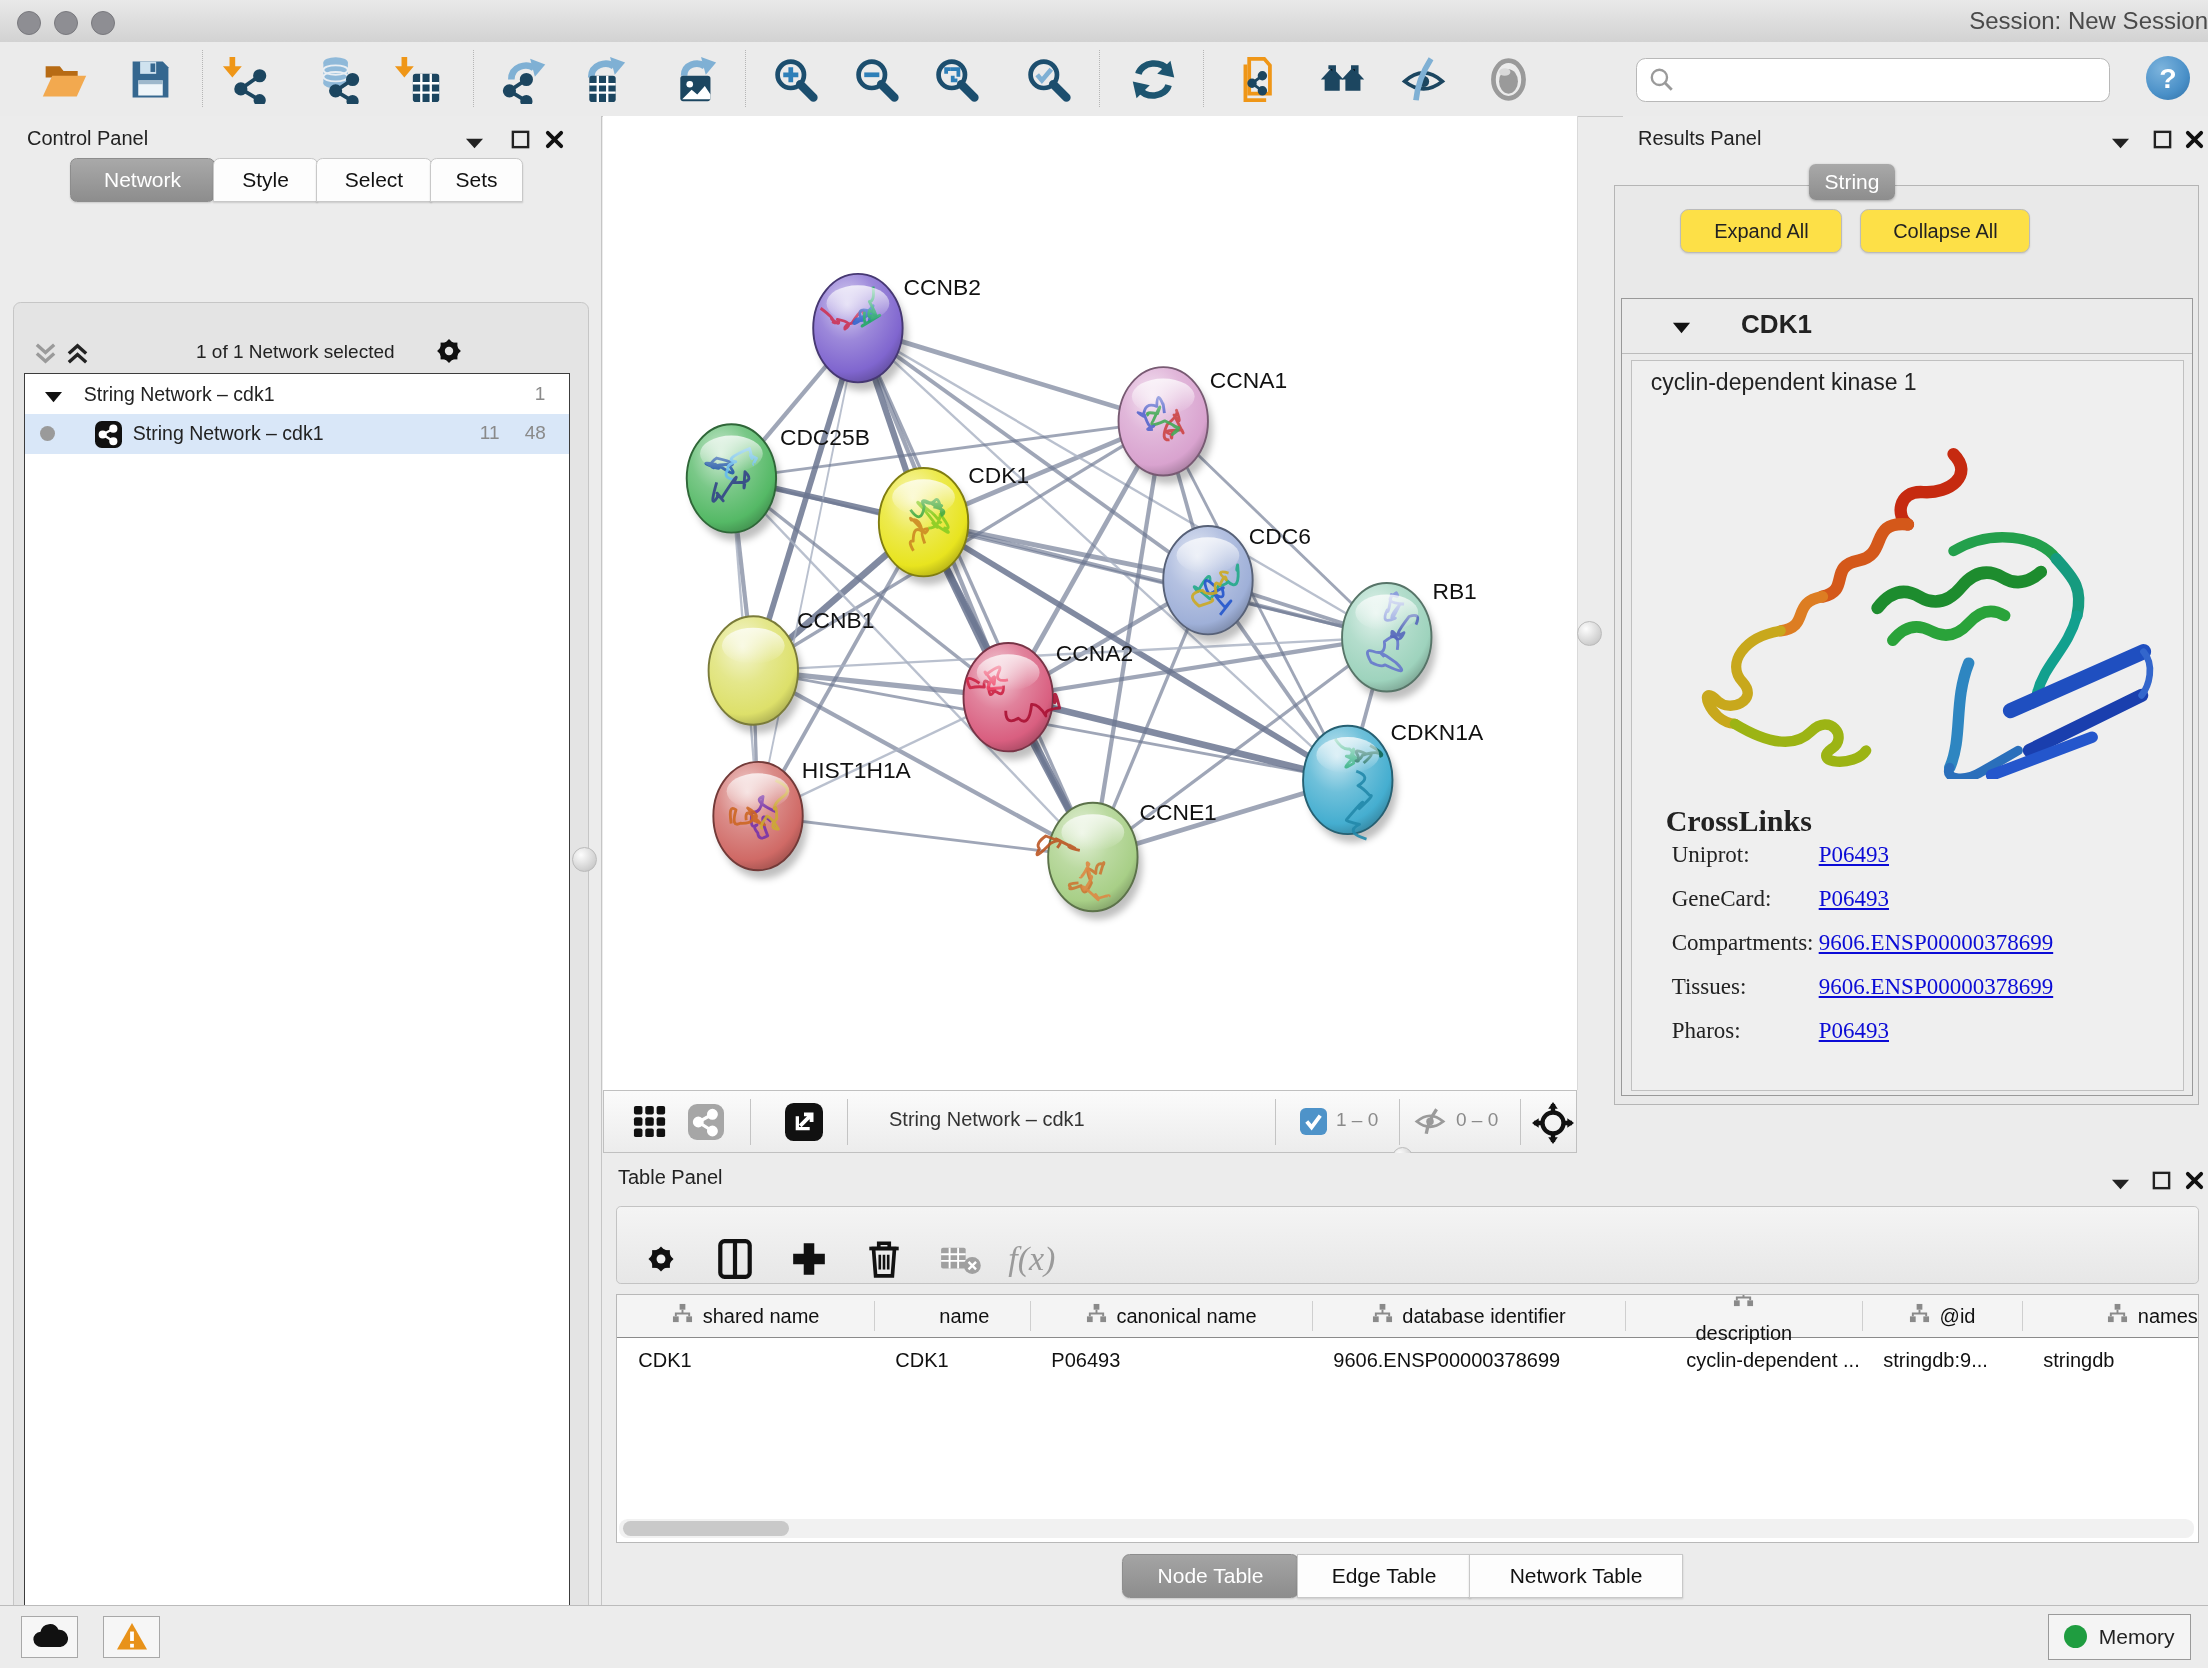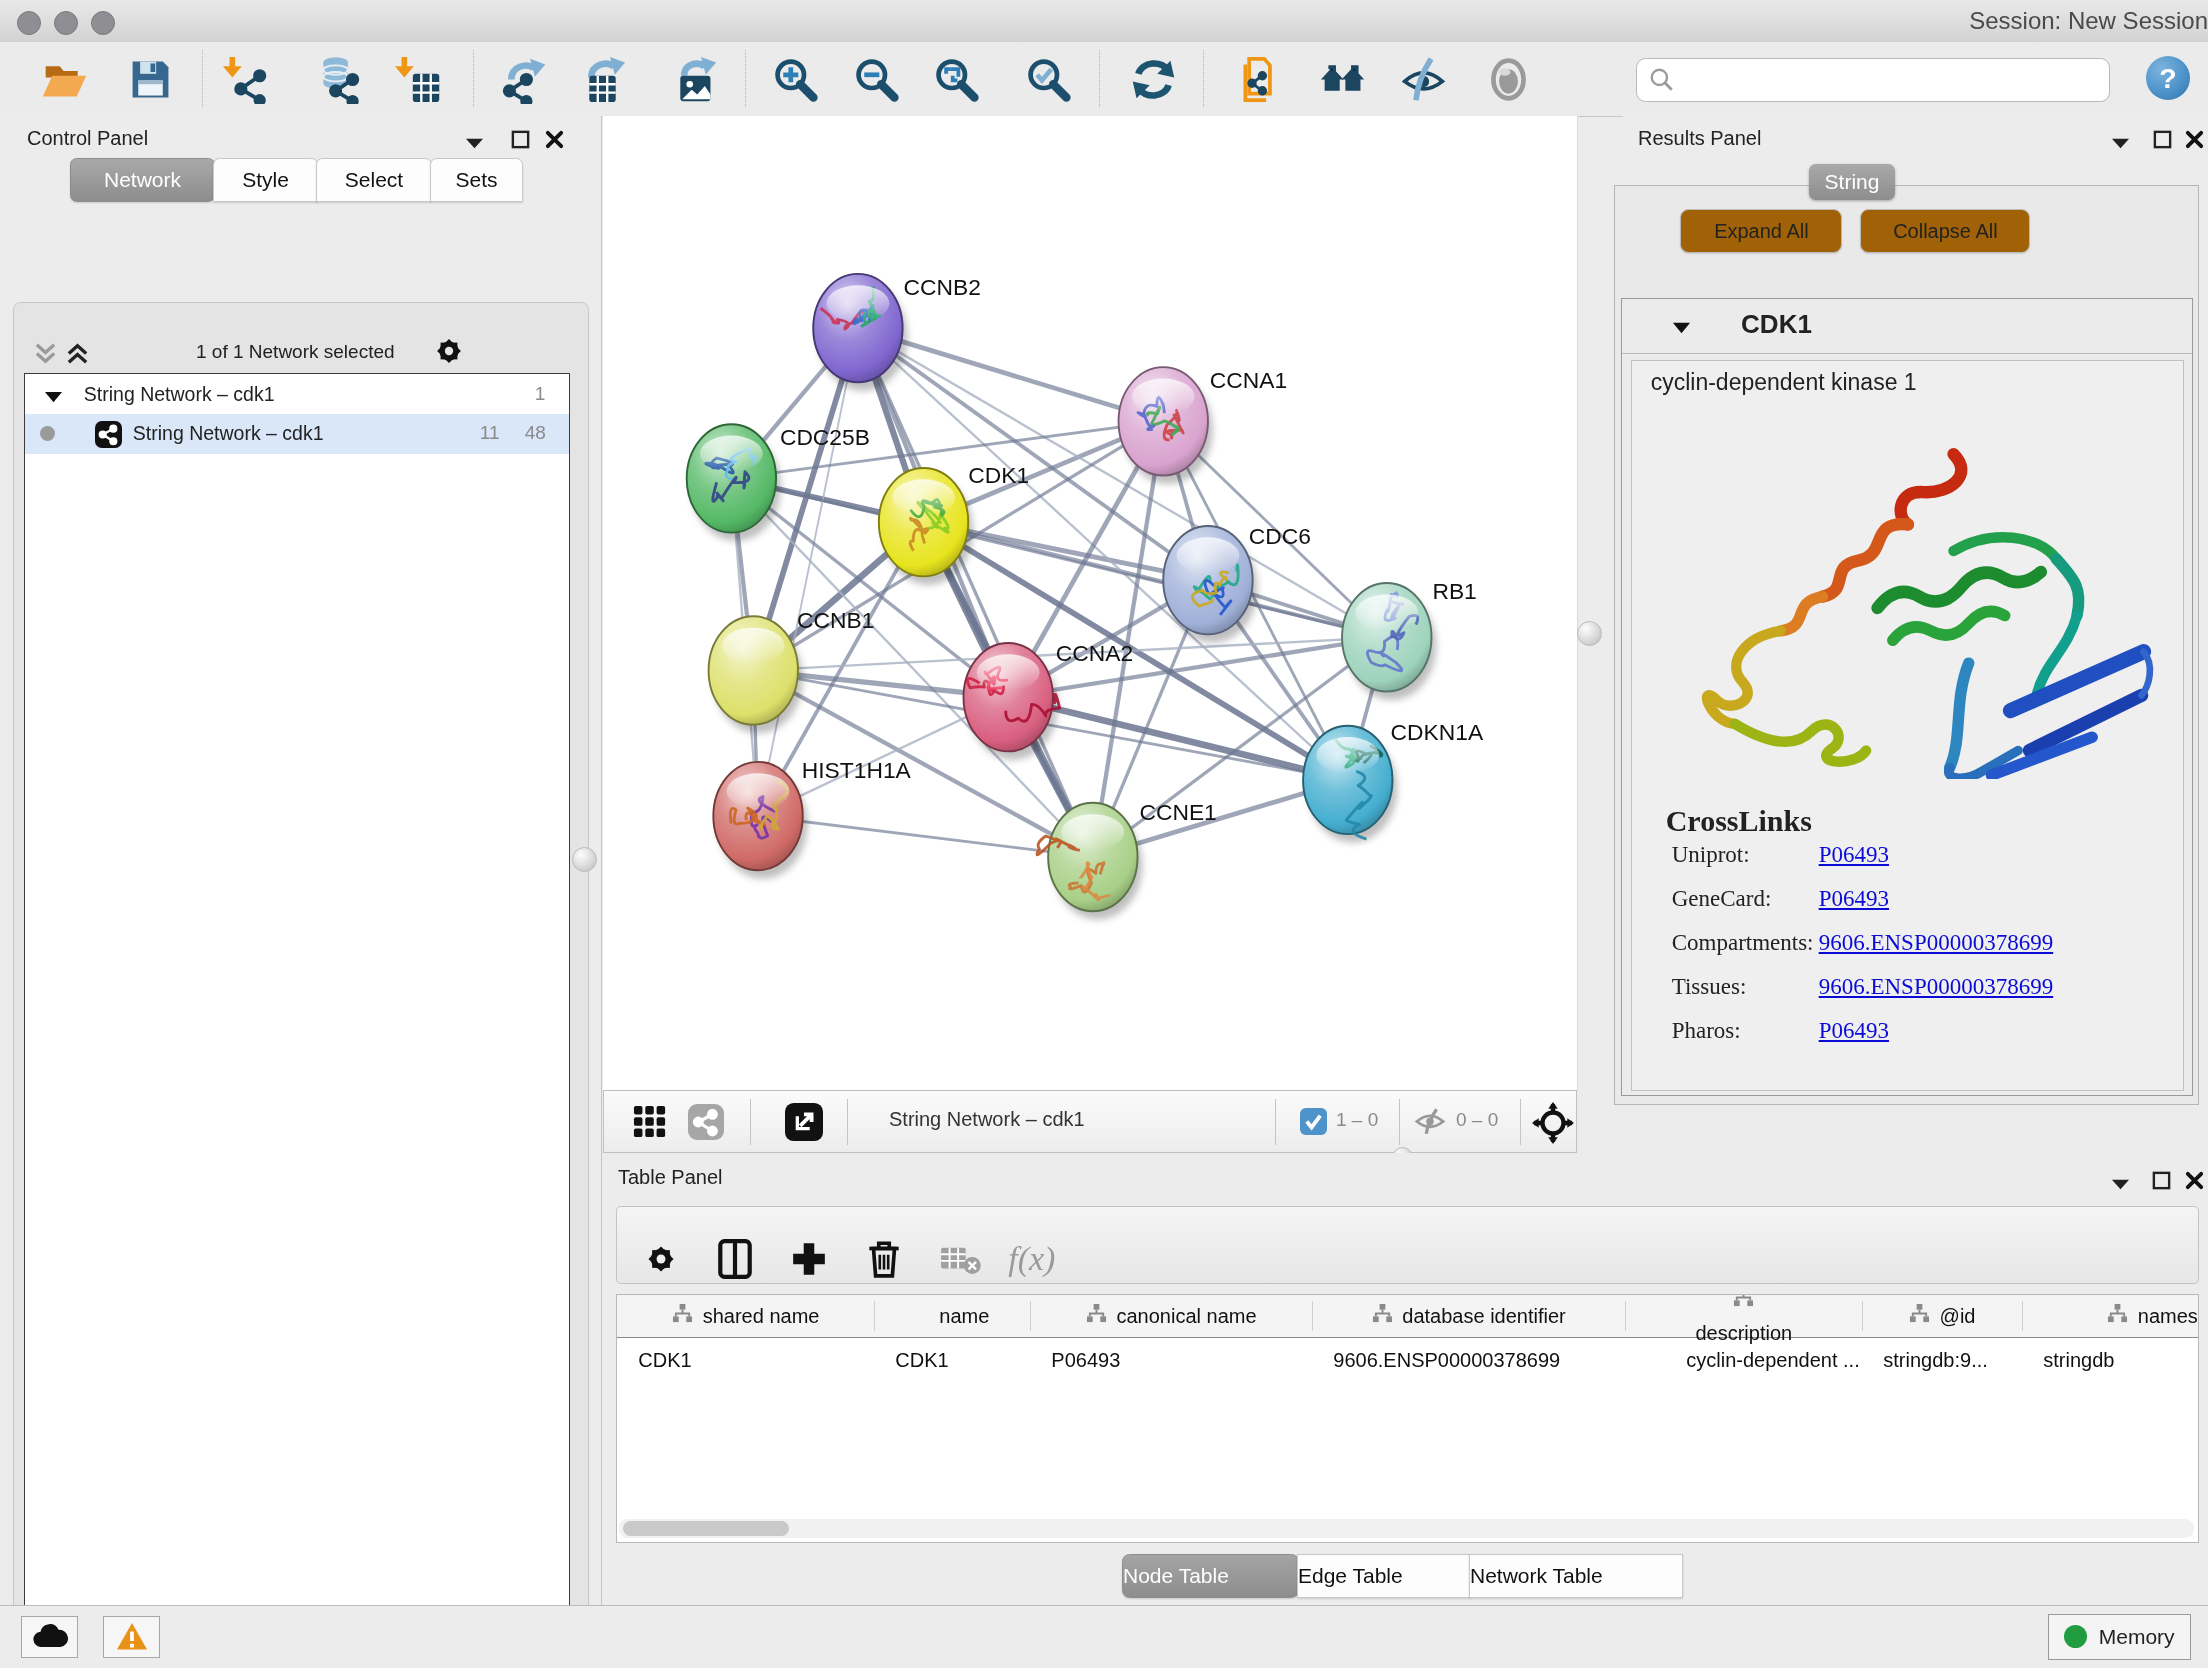--- a/index.html
+++ b/index.html
@@ -39,42 +39,42 @@
   .netbar{left:603px;top:1090px;width:974px;height:63px;background:linear-gradient(#fbfbfb,#ececec);
     border:1px solid #c0c0c0;box-sizing:border-box;}
   .nb-sep{position:absolute;top:7.6px;height:46px;border-left:1px solid #c4c4c4;}
   .grip{position:absolute;width:23px;height:23px;border-radius:50%;
     background:radial-gradient(circle at 35% 30%,#fdfdfd,#cfcfcf 70%,#b5b5b5);border:1px solid #bbb;}
   
   .results{left:1623px;top:116px;width:586px;height:1046px;background:#ececec;}
   .string-tab{position:absolute;left:186px;top:48px;width:86px;height:36px;line-height:36px;text-align:center;
     font-size:21px;color:#fff;background:linear-gradient(#a9a9a9,#8d8d8d);border-radius:6.7px;box-shadow:0 1px 2.9px rgba(0,0,0,.3);}
   .res-outer{position:absolute;left:-8.6px;top:69px;width:583px;height:918px;background:#e9e9e9;border:1px solid #b5b5b5;}
-  .res-btn{position:absolute;top:23px;height:42px;background:#a16207;border:1px solid #bbb;border-radius:8.6px;
+  .res-btn{position:absolute;top:23px;height:42px;background:#fde047;border:1px solid #bbb;border-radius:8.6px;
     font-size:20px;text-align:center;line-height:42px;box-shadow:0 1px 1.9px rgba(0,0,0,.12);}
   .gene-box{position:absolute;left:5.7px;top:112px;width:570px;height:796px;background:#ebebeb;border:1px solid #999;}
   .gene-inner{position:absolute;left:8.6px;top:61px;width:551px;height:729px;background:#efefef;border:1px solid #c0c0c0;}
   .serif{font-family:"Liberation Serif",serif;}
   .xlink{color:#0b0bd6;text-decoration:underline;}
   .xl-row{position:relative;height:44px;font-size:23px;}
   .xl-row .lbl{position:absolute;left:40px;}
   .xl-row .val{position:absolute;left:187px;}
   
   .tablepanel{left:603px;top:1153px;width:1605px;height:453px;background:#ececec;}
   .tp-toolbar{position:absolute;left:13.3px;top:53px;width:1581px;height:76px;
     background:linear-gradient(#f4f4f4,#e7e7e7);border:1px solid #c3c3c3;border-radius:4.8px;}
   .tp-ic{position:absolute;top:27px;width:53px;height:49px;display:flex;align-items:center;justify-content:center;}
   .tbl{position:absolute;left:13.3px;top:141px;width:1581px;height:247px;background:#fff;border:1px solid #b8b8b8;overflow:hidden;}
   .tbl-head{position:absolute;left:0;top:0;height:42px;width:100%;background:#f4f4f4;border-bottom:1.9px solid #8a8a8a;}
   .th-cell{position:absolute;top:0;height:42px;display:flex;align-items:center;justify-content:center;font-size:20px;color:#111;gap:9.5px;}
   .th-sep{position:absolute;top:5.7px;height:30px;border-left:1px solid #cfcfcf;}
   .td-cell{position:absolute;top:44px;height:42px;line-height:42px;font-size:20px;color:#111;}
   .hscroll{position:absolute;left:1.9px;bottom:3.8px;width:1575px;height:19px;background:#f1f1f1;border-radius:8.6px;}
   .hthumb{position:absolute;left:3.8px;top:1.9px;width:166px;height:15px;background:#c9c9c9;border-radius:7.6px;}
-  .btab{position:absolute;top:401px;height:42px;line-height:42px;text-align:left;font-size:21px;
+  .btab{position:absolute;top:401px;height:42px;line-height:42px;text-align:center;font-size:21px;
     background:#fdfdfd;border:1px solid #c8c8c8;color:#111;box-shadow:0 1px 1.9px rgba(0,0,0,.15);}
   .btab.active{background:linear-gradient(#a4a4a4,#8d8d8d);color:#fff;border-color:#8d8d8d;border-radius:7.6px;}
   
   .statusbar{left:0;top:1605px;width:2208px;height:63px;background:#ececec;border-top:1px solid #bbb;}
   .sq-btn{position:absolute;top:9.5px;width:55px;height:40px;background:#f6f6f6;border:1.9px solid #a8a8a8;
     display:flex;align-items:center;justify-content:center;}
   .membtn{position:absolute;left:2048px;top:7.6px;width:141px;height:44px;background:#f4f4f4;border:1.9px solid #9a9a9a;
     display:flex;align-items:center;justify-content:center;gap:11.4px;font-size:21px;}
   .memdot{width:23px;height:23px;border-radius:50%;background:#1f9d40;}
 </style>

